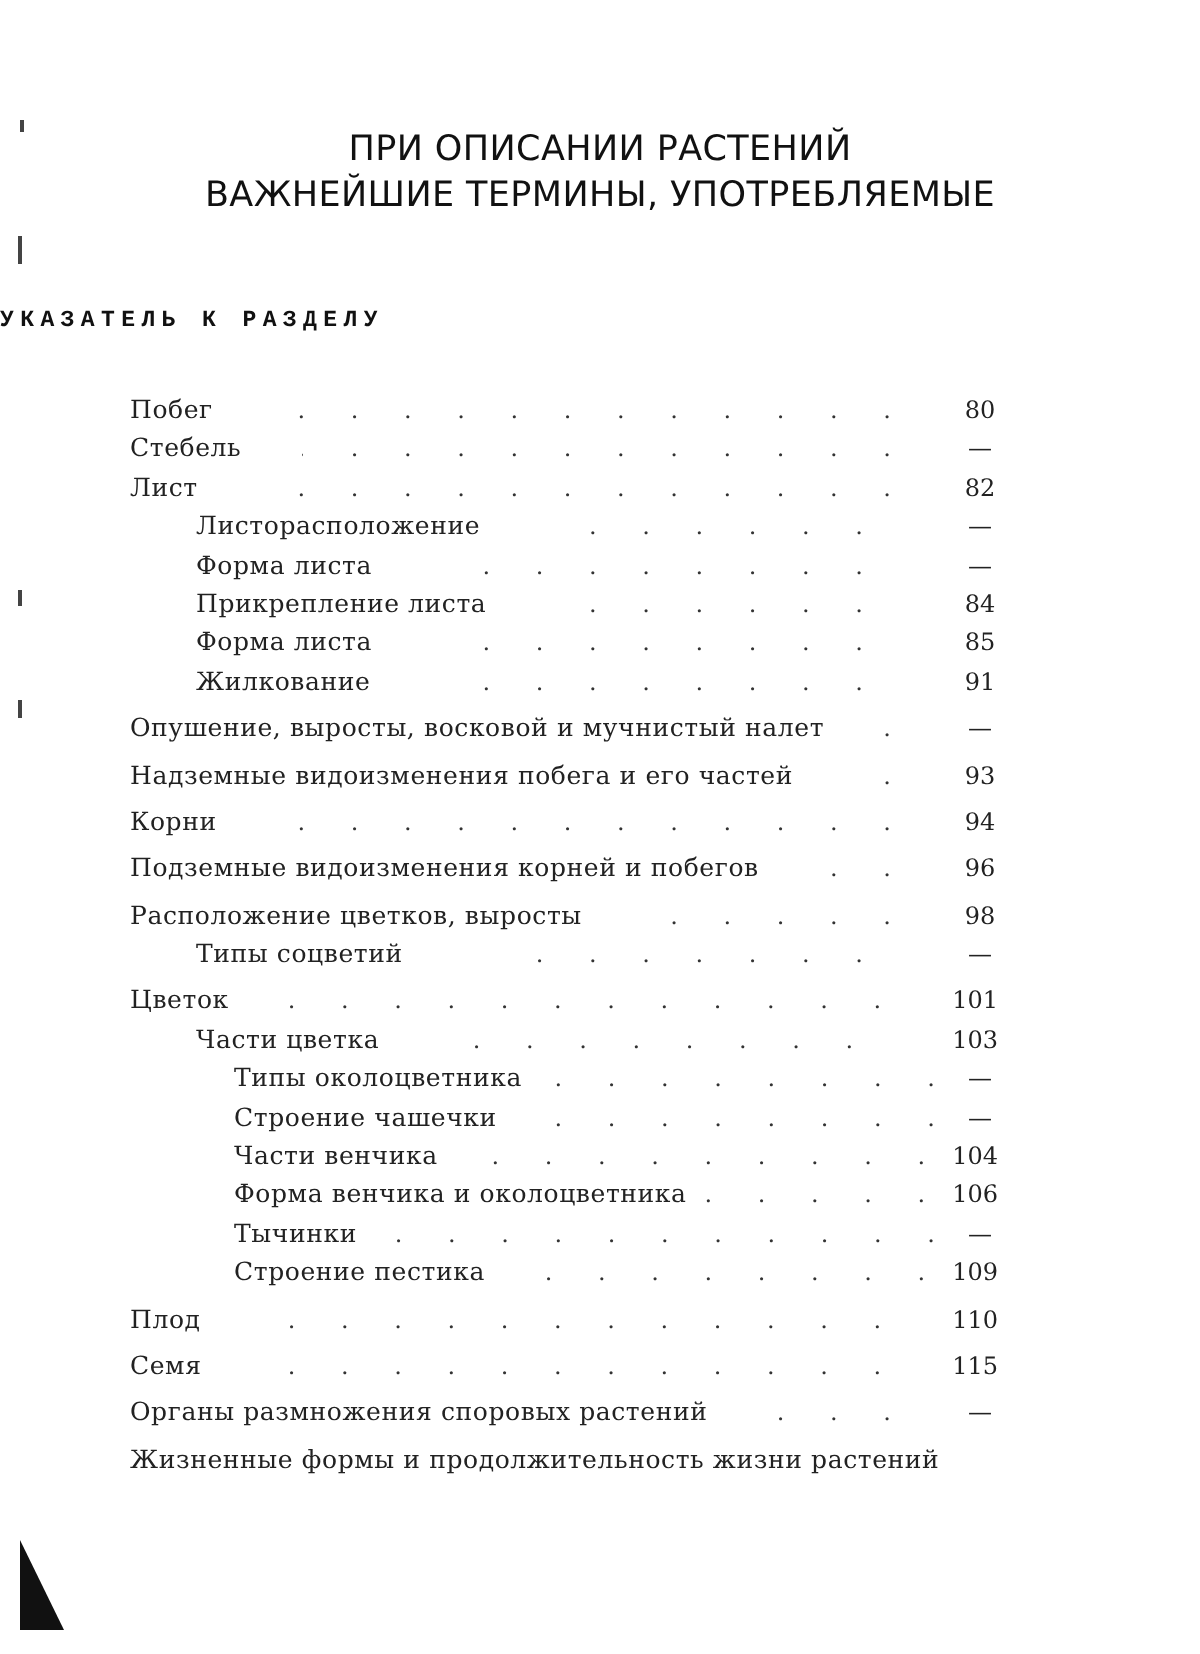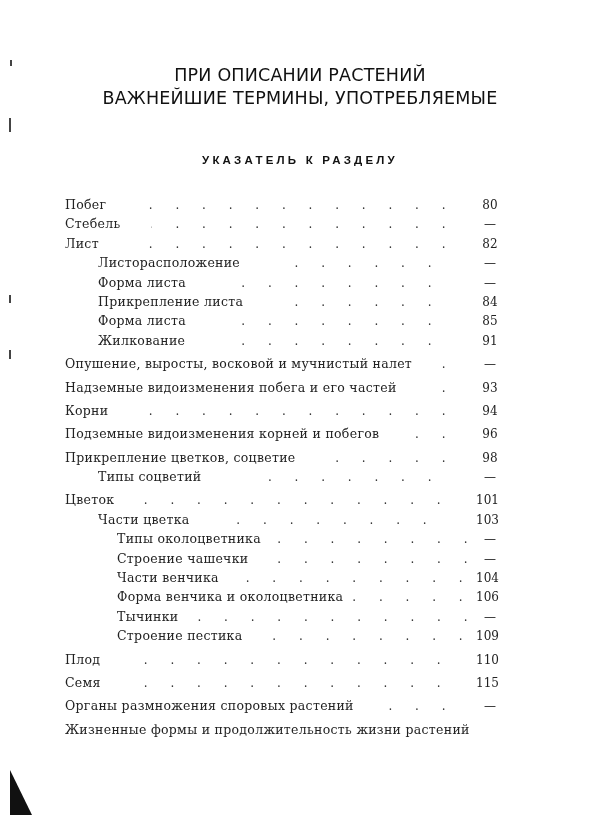--- a/index.html
+++ b/index.html
@@ -8,22 +8,21 @@
       overflow: hidden; color: #1c1c1c;
     }
     .title {
       position: absolute; left: 0; width: 600px; top: 64px;
       text-align: center;
       font-family: "DejaVu Sans", sans-serif;
       font-size: 17.5px; line-height: 23px; letter-spacing: 0.2px; color: #111;
     }
     .subtitle {
       position: absolute; left: 0; width: 600px; top: 154px;
-      text-align: center;
-      font-family: Liberation Sans, sans-serif; font-weight: bold;
+      font-family: Liberation Mono, monospace; font-weight: bold;
       font-size: 11.5px; letter-spacing: 3.2px; color: #111;
     }
     .toc {
       position: absolute; left: 65px; top: 197px; width: 434px;
       font-family: "DejaVu Serif", serif; font-size: 12.5px; color: #222;
     }
     .row {
       display: flex; align-items: baseline; height: 19.4px; white-space: nowrap; overflow: hidden;
     }
     .row.gap { margin-top: 4px; }
@@ -107,21 +106,21 @@
       <span class="label">Корни</span>
       <span class="dots">. . . . . . . . . . . . . . . . . . . . . . . . . . . . . . . . . . . . . . . . . . . . . . .</span>
       <span class="page">94</span>
     </div>
     <div class="row l0 gap">
       <span class="label">Подземные видоизменения корней и побегов</span>
       <span class="dots">. . . . . . . . . . . . . . . . . . . . . . . . . . . . . . . . . . . . . . . . . . . . . . .</span>
       <span class="page">96</span>
     </div>
     <div class="row l0 gap">
-      <span class="label">Прикрепление цветков, соцветие</span>
+      <span class="label">Расположение цветков, выросты</span>
       <span class="dots">. . . . . . . . . . . . . . . . . . . . . . . . . . . . . . . . . . . . . . . . . . . . . . .</span>
       <span class="page">98</span>
     </div>
     <div class="row l1">
       <span class="label">Типы соцветий</span>
       <span class="dots">. . . . . . . . . . . . . . . . . . . . . . . . . . . . . . . . . . . . . . . . . . . . . . .</span>
       <span class="page">—</span>
     </div>
     <div class="row l0 gap">
       <span class="label">Цветок</span>

